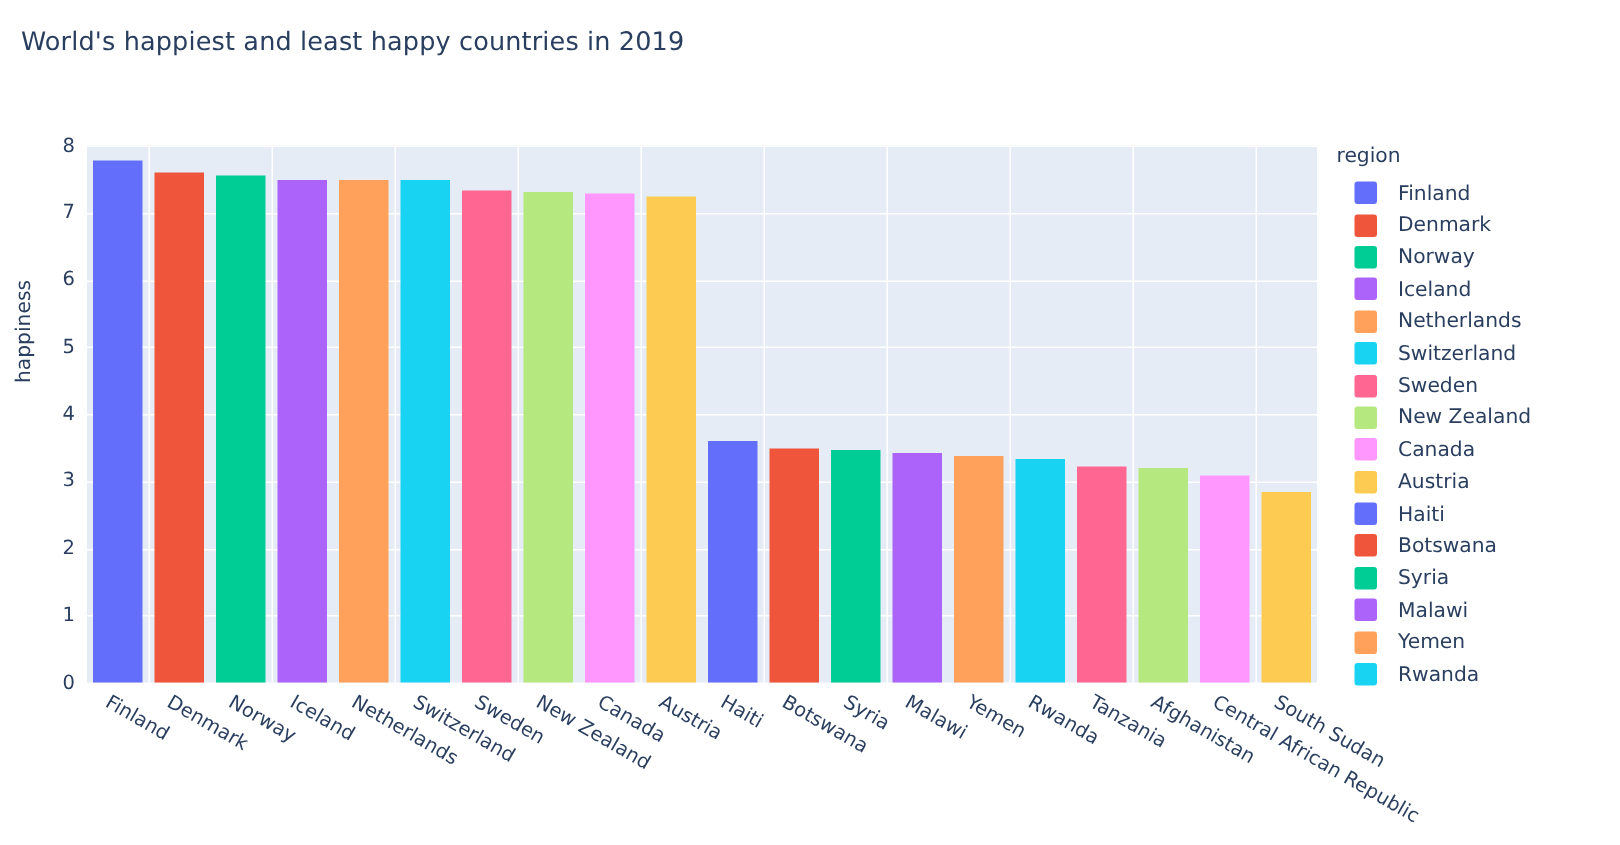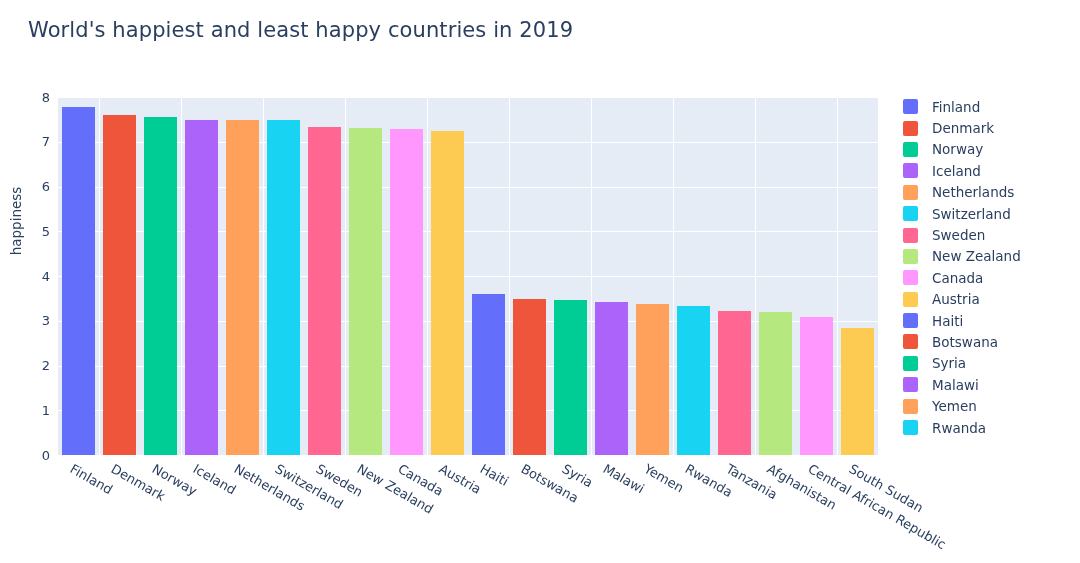--- a/index.html
+++ b/index.html
@@ -17,23 +17,23 @@
   }
   #figure {
     position: absolute;
     left: 0; top: 0;
     width: 1080px;
     height: 563px;
   }
   
   #chart-title {
     position: absolute;
-    left: 28px;
+    left: 14px;
     top: 18px;
-    font-size: 21px;
+    font-size: 17px;
     color: #2a3f5f;
     letter-spacing: 0.1px;
     white-space: nowrap;
   }
   
   #plot-area {
     position: absolute;
     left: 58px;
     top: 97px;
     width: 820px;
@@ -226,20 +226,21 @@
       <div class="xtick" style="left: 549.5px;">Malawi</div>
       <div class="xtick" style="left: 590.5px;">Yemen</div>
       <div class="xtick" style="left: 631.5px;">Rwanda</div>
       <div class="xtick" style="left: 672.5px;">Tanzania</div>
       <div class="xtick" style="left: 713.5px;">Afghanistan</div>
       <div class="xtick" style="left: 754.5px;">Central African Republic</div>
       <div class="xtick" style="left: 795.5px;">South Sudan</div>
     </div>
 
   <div id="legend">
+    <div id="legend-title">region</div>
     <div id="legend-items">
         <div class="legend-item">
           <span class="legend-swatch" style="background: rgb(99, 110, 250);"></span>
           <span class="legend-label">Finland</span>
         </div>
         <div class="legend-item">
           <span class="legend-swatch" style="background: rgb(239, 85, 59);"></span>
           <span class="legend-label">Denmark</span>
         </div>
         <div class="legend-item">

